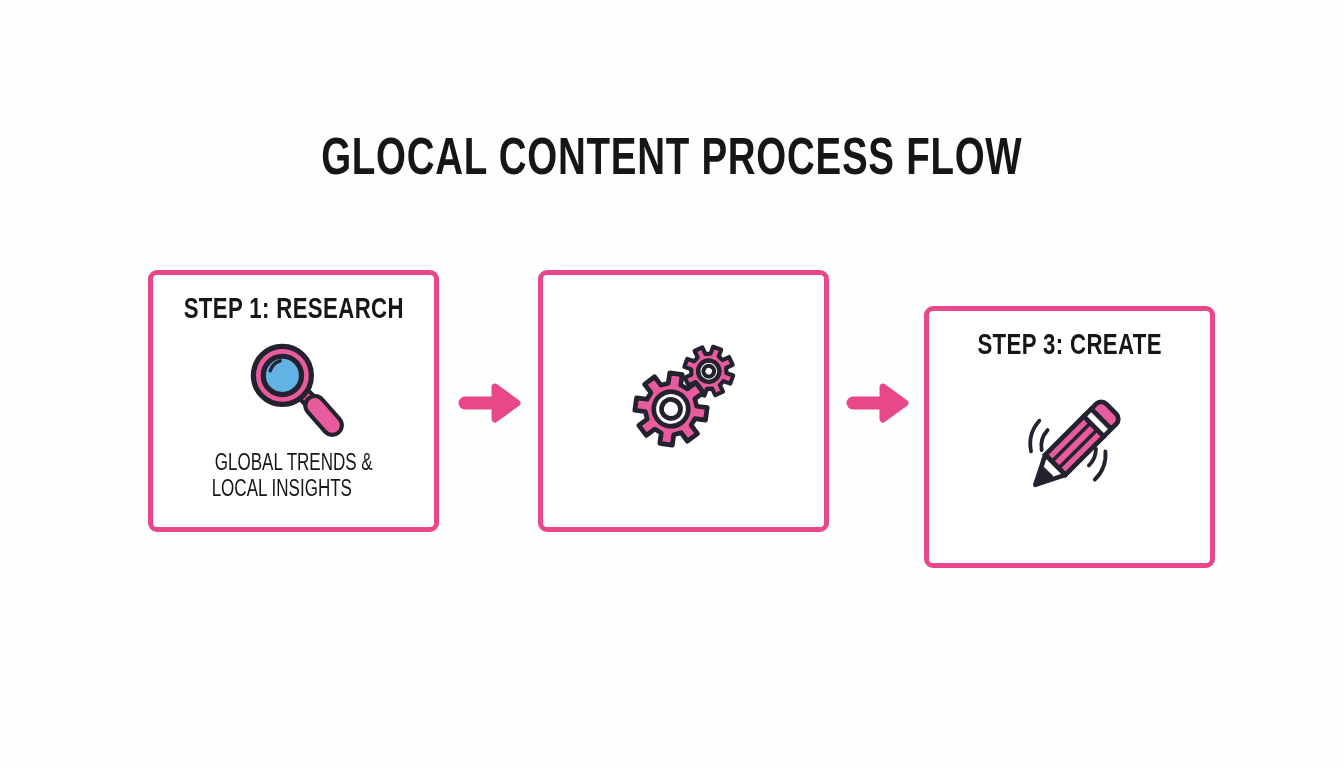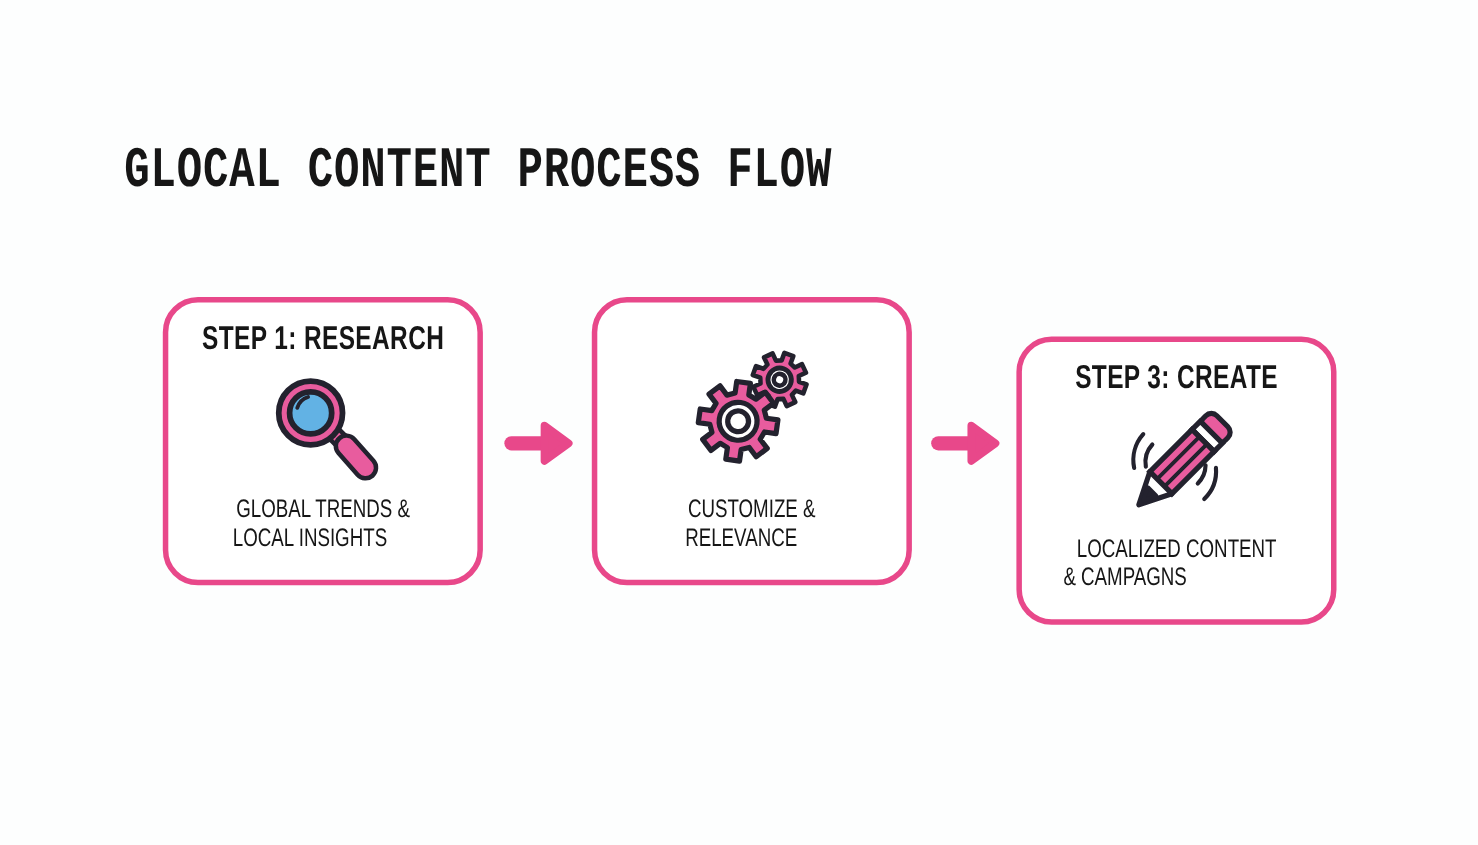--- a/index.html
+++ b/index.html
@@ -14,30 +14,29 @@
   html,body{width:1344px;height:768px;overflow:hidden;}
   body{
     background:var(--bg);
     font-family:"Liberation Sans", sans-serif;
     position:relative;
     color:var(--text);
   }
   .condensed{display:inline-block;transform:scaleX(.74);transform-origin:50% 50%;white-space:nowrap;}
   .page-title{
     position:absolute;left:0;top:126px;width:100%;
-    text-align:left;
+    text-align:center;
     font-size:52px;font-weight:bold;letter-spacing:1px;
     color:var(--text);
-    font-family:Liberation Mono, monospace;
   }
   .step-box{
     position:absolute;top:270px;width:291px;height:262px;
     background:#ffffff;
     border:5px solid var(--accent);
-    border-radius:32px;
+    border-radius:9px;
     display:flex;flex-direction:column;align-items:center;
     padding:16px 8px 26px 8px;
   }
   .step-box.b1{left:148px;}
   .step-box.b2{left:538px;}
   .step-box.b3{left:924px;margin-top:36px;}
   .step-header{
     font-size:30px;font-weight:bold;letter-spacing:.5px;
     text-align:center;
   }
@@ -108,24 +107,20 @@
         <circle class="wh" cx="0" cy="0" r="9" stroke-width="7"></circle>
       </g>
 
       <g transform="translate(39,61) rotate(8) scale(0.73)">
         <path class="pk" stroke-width="5.5" stroke-linejoin="round" d="M29.1,-7.3 L41.4,-7.3 L41.4,7.3 L29.1,7.3 L25.7,15.5 L34.4,24.1 L24.1,34.4 L15.5,25.7 L7.3,29.1 L7.3,41.4 L-7.3,41.4 L-7.3,29.1 L-15.5,25.7 L-24.1,34.4 L-34.4,24.1 L-25.7,15.5 L-29.1,7.3 L-41.4,7.3 L-41.4,-7.3 L-29.1,-7.3 L-25.7,-15.5 L-34.4,-24.1 L-24.1,-34.4 L-15.5,-25.7 L-7.3,-29.1 L-7.3,-41.4 L7.3,-41.4 L7.3,-29.1 L15.5,-25.7 L24.1,-34.4 L34.4,-24.1 L25.7,-15.5 Z"></path>
         <circle class="wh" cx="0" cy="0" r="20" stroke-width="5.5"></circle>
         <circle class="wh" cx="0" cy="0" r="11" stroke-width="5.5"></circle>
       </g>
     </svg>
   </div>
-  <div class="step-label">
-    <span class="condensed">CUSTOMIZE &amp;</span><br>
-    <span class="condensed">RELEVANCE</span>
-  </div>
 </div>
 
 <svg class="flow-arrow a2" viewBox="0 0 64 44">
   <line x1="7" y1="22" x2="36" y2="22" stroke="var(--accent)" stroke-width="13" stroke-linecap="round"></line>
   <path class="ar" d="M37,6 L59,22 L37,38 Z" stroke-width="7" stroke-linejoin="round"></path>
 </svg>
 
 <div class="step-box b3">
   <div class="step-header">
     <span class="condensed">STEP 3: CREATE</span>
@@ -143,17 +138,13 @@
         <rect class="pk" x="-12" y="-48" width="24" height="15" rx="6" stroke-width="4"></rect>
         <rect class="wh" x="-12" y="-36" width="24" height="9" stroke-width="4"></rect>
         <rect class="pk" x="-12" y="-27" width="24" height="46" stroke-width="4"></rect>
         <line class="dk" x1="-4" y1="-25" x2="-4" y2="17" stroke-width="3"></line>
         <line class="dk" x1="4" y1="-25" x2="4" y2="17" stroke-width="3"></line>
         <path class="wh" d="M-12,19 L12,19 L0,43 Z" stroke-width="4" stroke-linejoin="round"></path>
         <path d="M-4.6,28.5 L4.6,28.5 L0,38.5 Z" fill="var(--outline)" stroke="var(--outline)" stroke-width="3" stroke-linejoin="round"></path>
       </g>
     </svg>
   </div>
-  <div class="step-label">
-    <span class="condensed">LOCALIZED CONTENT</span><br>
-    <span class="condensed">&amp; CAMPAGNS</span>
-  </div>
 </div>
 
 </body></html>

